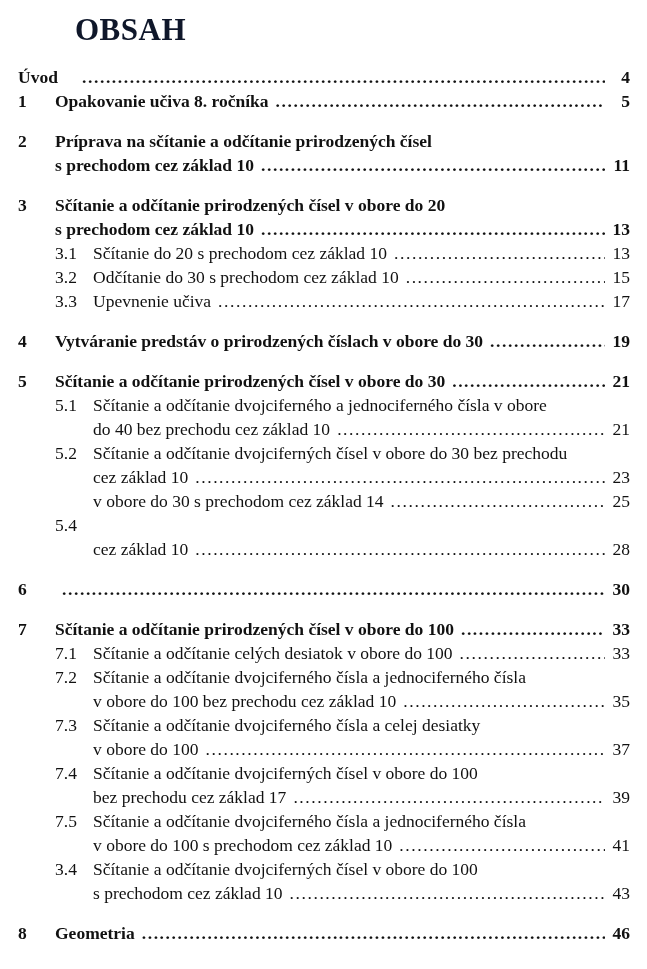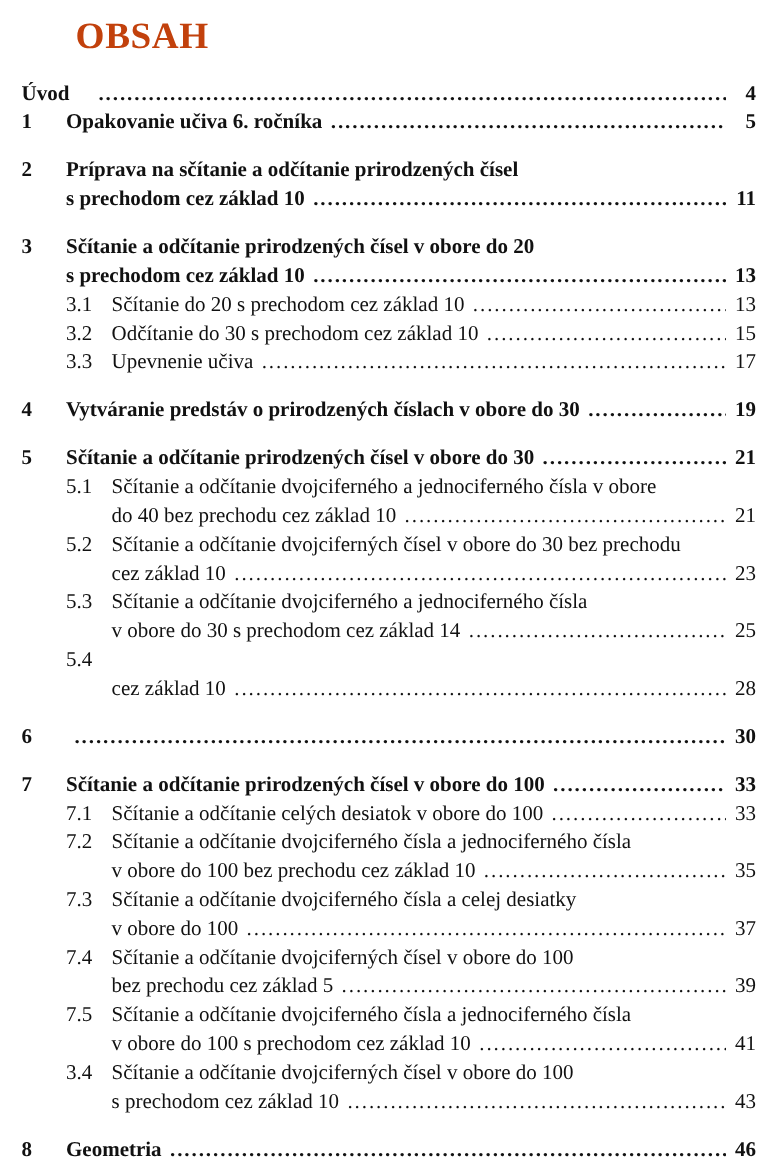--- a/index.html
+++ b/index.html
@@ -15,23 +15,23 @@
     background: #ffffff;
     color: #111111;
     font-family: "Liberation Serif", "DejaVu Serif", serif;
     padding: 14px 17px 0 18px;
     overflow: hidden;
   }
   .doc-title {
     font-size: 31px;
     font-weight: bold;
     line-height: 1;
-    margin: 0 0 0 45px;
+    margin: 0 0 0 57px;
     letter-spacing: 0.5px;
-    color: #c2410c;
+    color: #0f172a;
   }
   .toc-list {
     margin-top: 20px;
   }
   .entry { }
   .entry.gap {
     margin-top: 16px;
   }
   .line {
     display: flex;
@@ -81,21 +81,21 @@
       <div class="entry intro">
         <div class="line">
           <span class="text">Úvod</span>
           <span class="leader">....................................................................................................................................................................................</span>
           <span class="pagenum">4</span>
         </div>
       </div>
       <div class="entry chapter">
         <div class="line">
           <span class="num">1</span>
-          <span class="text">Opakovanie učiva 6. ročníka</span>
+          <span class="text">Opakovanie učiva 8. ročníka</span>
           <span class="leader">....................................................................................................................................................................................</span>
           <span class="pagenum">5</span>
         </div>
       </div>
       <div class="entry chapter gap">
         <div class="line">
           <span class="num">2</span>
           <span class="text">Príprava na sčítanie a odčítanie prirodzených čísel</span>
         </div>
         <div class="line">
@@ -176,24 +176,20 @@
         </div>
         <div class="line">
           <span class="num"></span>
           <span class="text">cez základ 10</span>
           <span class="leader">....................................................................................................................................................................................</span>
           <span class="pagenum">23</span>
         </div>
       </div>
       <div class="entry sub">
         <div class="line">
-          <span class="num">5.3</span>
-          <span class="text">Sčítanie a odčítanie dvojciferného a jednociferného čísla</span>
-        </div>
-        <div class="line">
           <span class="num"></span>
           <span class="text">v obore do 30 s prechodom cez základ 14</span>
           <span class="leader">....................................................................................................................................................................................</span>
           <span class="pagenum">25</span>
         </div>
       </div>
       <div class="entry sub">
         <div class="line">
           <span class="num">5.4</span>
         </div>
@@ -251,21 +247,21 @@
           <span class="pagenum">37</span>
         </div>
       </div>
       <div class="entry sub">
         <div class="line">
           <span class="num">7.4</span>
           <span class="text">Sčítanie a odčítanie dvojciferných čísel v obore do 100</span>
         </div>
         <div class="line">
           <span class="num"></span>
-          <span class="text">bez prechodu cez základ 5</span>
+          <span class="text">bez prechodu cez základ 17</span>
           <span class="leader">....................................................................................................................................................................................</span>
           <span class="pagenum">39</span>
         </div>
       </div>
       <div class="entry sub">
         <div class="line">
           <span class="num">7.5</span>
           <span class="text">Sčítanie a odčítanie dvojciferného čísla a jednociferného čísla</span>
         </div>
         <div class="line">

